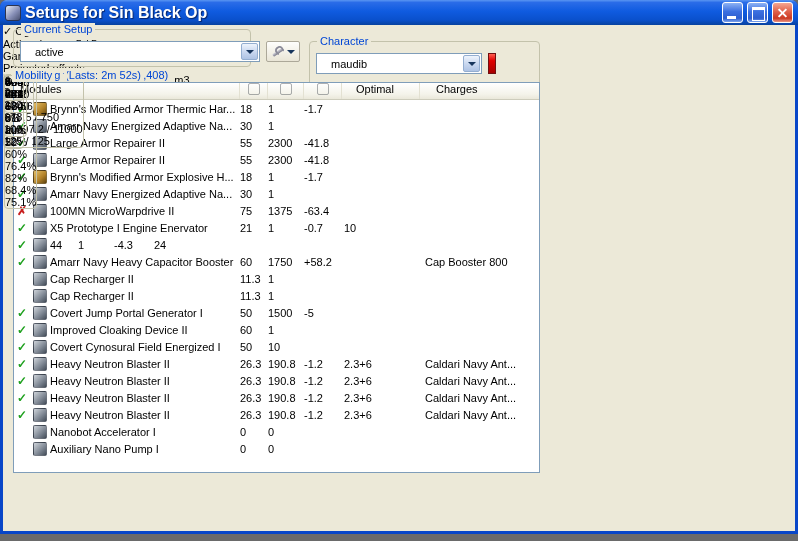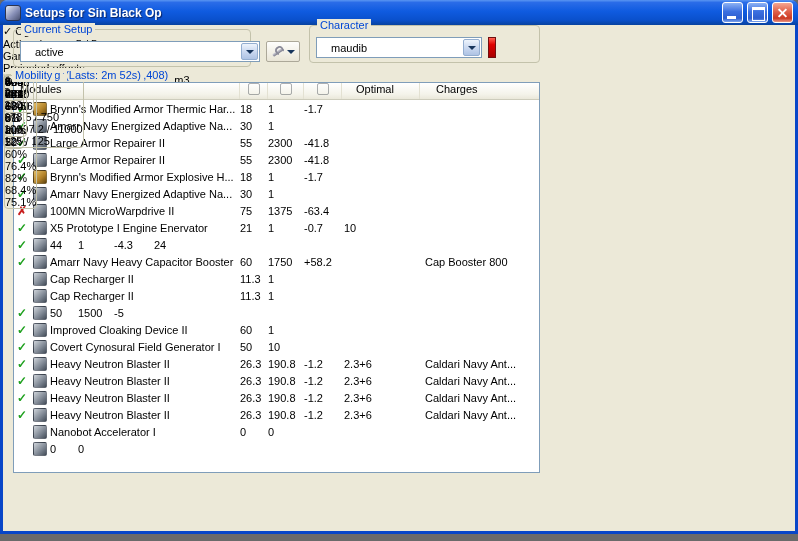--- a/index.html
+++ b/index.html
@@ -28,21 +28,21 @@
     background: linear-gradient(180deg, #5a96f2 0%, #2a6ce8 10%, #0f5be0 45%, #0a50cc 80%, #07429f 100%);
     display: flex; align-items: center; gap: 4px;
     padding: 0 5px;
   }
   .app-ico {
     width: 16px; height: 16px; border-radius: 3px; flex: none;
     background: linear-gradient(135deg, #e8ecf4, #8890b8 55%, #485070);
     border: 1px solid #2c3450;
   }
   .title {
-    flex: 1; color: #fff; font-weight: bold; font-size: 12px;
+    flex: 1; color: #fff; font-weight: bold; font-size: 16px;
     text-shadow: 1px 1px 1px rgba(8,30,90,.9);
     white-space: nowrap; overflow: hidden;
   }
   .tb-btn { width: 21px; height: 21px; border-radius: 3px; border: 1px solid #fff; position: relative; flex: none; cursor: pointer; }
   .btn-min, .btn-max { background: linear-gradient(180deg,#8db2f4,#3b6fe0 45%,#2e5ecf 80%,#7aa2ec); }
   .btn-close { background: linear-gradient(180deg,#f5a793,#e0614a 45%,#cc3a22 80%,#e89384); }
   .btn-min::after { content:""; position:absolute; left:4px; bottom:3px; width:9px; height:3px; background:#fff; }
   .btn-max::after { content:""; position:absolute; left:4px; top:4px; width:11px; height:10px; border:1px solid #fff; border-top:3px solid #fff; }
   .btn-close::before, .btn-close::after { content:""; position:absolute; left:4px; top:9px; width:11px; height:2px; background:#fff; }
   .btn-close::before { transform: rotate(45deg); }
@@ -54,21 +54,21 @@
   .group { position: absolute; border: 1px solid #c3c2ab; border-radius: 4px; }
   .group-label {
     position: absolute; top: -7px; left: 7px;
     background: var(--window_bg, #ece9d8);
     padding: 0 3px; color: var(--label_blue, #0046d5);
     line-height: 13px; white-space: nowrap;
   }
 
   
   .g-setup { left: 10px; top: 4px; width: 238px; height: 38px; }
-  .g-char  { left: 306px; top: 0; width: 231px; height: 38px; }
+  .g-char  { left: 306px; top: 16px; width: 231px; height: 56px; }
   .combo {
     position: absolute; top: 11px; left: 6px; height: 21px;
     background: #fff; border: 1px solid #7f9db9;
     display: flex; align-items: center; padding-left: 14px; cursor: default;
   }
   .g-setup .combo { width: 240px; }
   .g-char  .combo { width: 166px; }
   .combo-btn {
     position: absolute; right: 1px; top: 1px; bottom: 1px; width: 17px;
     background: linear-gradient(180deg,#eef4fc,#cbd9f0 50%,#aec3e4);
@@ -439,20 +439,21 @@
             <span class="c n2" data-name="module-powergrid">1</span>
             <span class="c n3" data-name="module-cap-use"></span>
             <span class="c n4" data-name="module-optimal"></span>
             <span class="c ch" data-name="module-charge"></span>
           </div>
           <div class="mod-row" data-name="table-row">
             <span class="c st"><span class="chk" data-name="active-check-icon">✓</span></span>
             <span class="c ic">
               <span class="mod-icon" data-icon="jump-portal-icon" data-name="jump-portal-icon"></span>
             </span>
+            <span class="c nm" data-name="module-name">Covert Jump Portal Generator I</span>
             <span class="c n1" data-name="module-cpu">50</span>
             <span class="c n2" data-name="module-powergrid">1500</span>
             <span class="c n3" data-name="module-cap-use">-5</span>
             <span class="c n4" data-name="module-optimal"></span>
             <span class="c ch" data-name="module-charge"></span>
           </div>
           <div class="mod-row" data-name="table-row">
             <span class="c st"><span class="chk" data-name="active-check-icon">✓</span></span>
             <span class="c ic">
               <span class="mod-icon" data-icon="cloak-icon" data-name="cloak-icon"></span>
@@ -462,21 +463,21 @@
             <span class="c n2" data-name="module-powergrid">1</span>
             <span class="c n3" data-name="module-cap-use"></span>
             <span class="c n4" data-name="module-optimal"></span>
             <span class="c ch" data-name="module-charge"></span>
           </div>
           <div class="mod-row" data-name="table-row">
             <span class="c st"><span class="chk" data-name="active-check-icon">✓</span></span>
             <span class="c ic">
               <span class="mod-icon" data-icon="cyno-icon" data-name="cyno-icon"></span>
             </span>
-            <span class="c nm" data-name="module-name">Covert Cynosural Field Generator I</span>
+            <span class="c nm" data-name="module-name">Covert Cynosural Field Energized I</span>
             <span class="c n1" data-name="module-cpu">50</span>
             <span class="c n2" data-name="module-powergrid">10</span>
             <span class="c n3" data-name="module-cap-use"></span>
             <span class="c n4" data-name="module-optimal"></span>
             <span class="c ch" data-name="module-charge"></span>
           </div>
           <div class="mod-row" data-name="table-row">
             <span class="c st"><span class="chk" data-name="active-check-icon">✓</span></span>
             <span class="c ic">
               <span class="mod-icon" data-icon="blaster-icon" data-name="blaster-icon"></span>
@@ -534,20 +535,21 @@
             <span class="c n2" data-name="module-powergrid">0</span>
             <span class="c n3" data-name="module-cap-use"></span>
             <span class="c n4" data-name="module-optimal"></span>
             <span class="c ch" data-name="module-charge"></span>
           </div>
           <div class="mod-row" data-name="table-row">
             <span class="c st"></span>
             <span class="c ic">
               <span class="mod-icon" data-icon="rig-icon" data-name="rig-icon"></span>
             </span>
+            <span class="c nm" data-name="module-name">Auxiliary Nano Pump I</span>
             <span class="c n1" data-name="module-cpu">0</span>
             <span class="c n2" data-name="module-powergrid">0</span>
             <span class="c n3" data-name="module-cap-use"></span>
             <span class="c n4" data-name="module-optimal"></span>
             <span class="c ch" data-name="module-charge"></span>
           </div>
         </div>
     </div>
 
     <div class="drones" data-name="drones-list">

